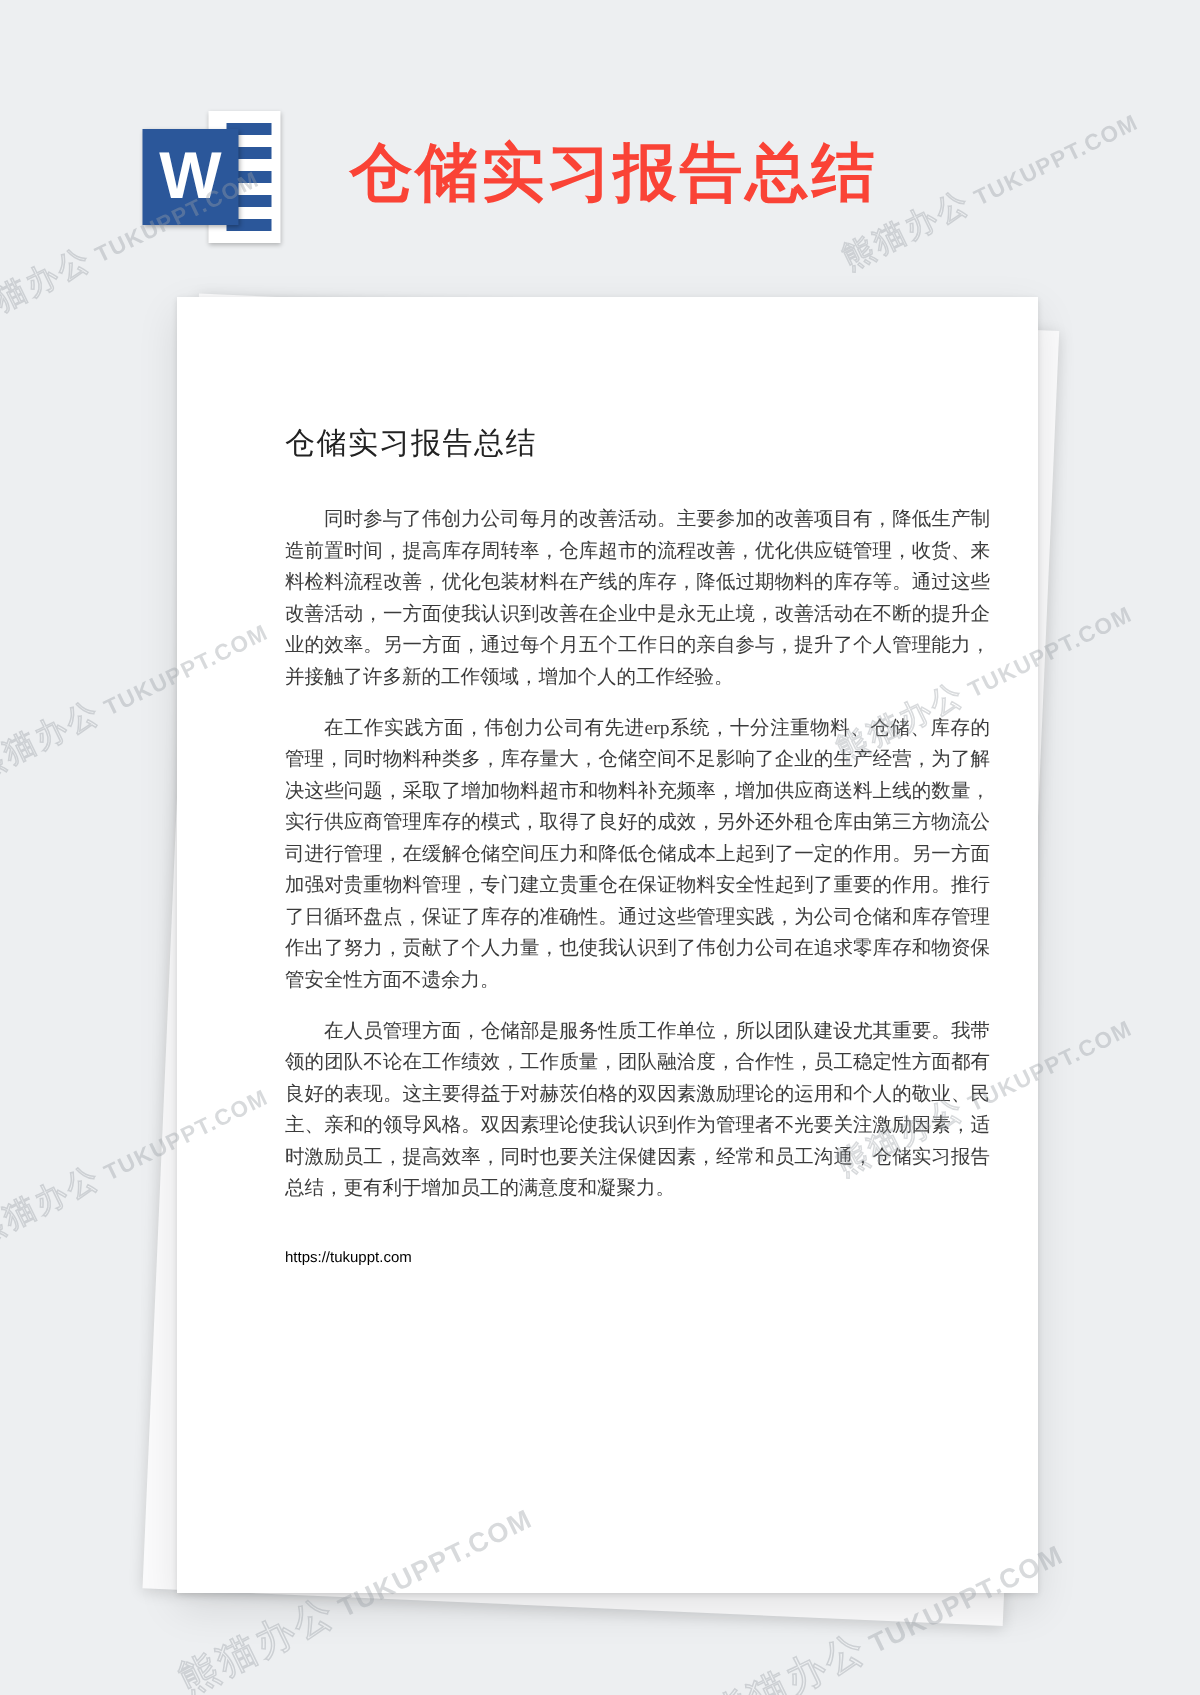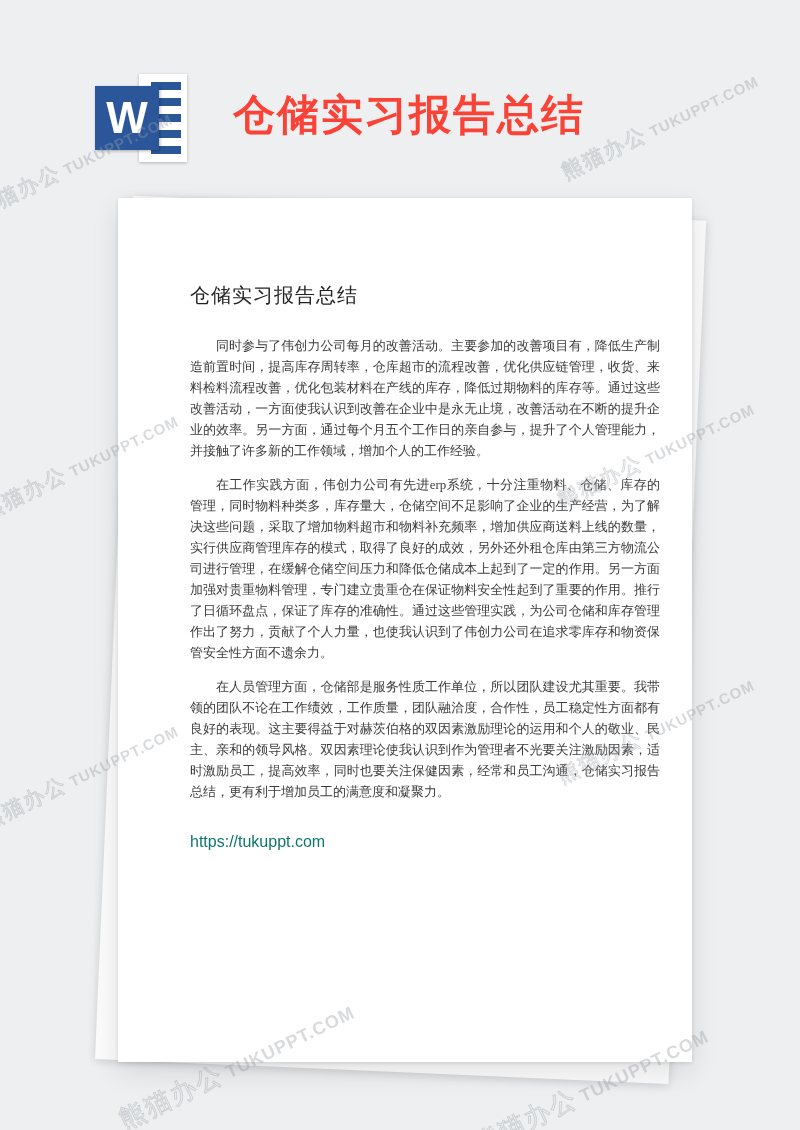--- a/index.html
+++ b/index.html
@@ -69,21 +69,21 @@
     margin-bottom:26px;letter-spacing:1px;
   }
   .paper p{
     font-size:13px;line-height:21px;
     text-indent:2em;text-align:justify;
     margin-bottom:13px;
   }
   .doc-link{
     display:inline-block;margin-top:18px;
     font-family:"Liberation Sans","DejaVu Sans",sans-serif;
-    font-size:16px;color:#0f766e;text-decoration:none;
+    font-size:10px;color:#000000;text-decoration:none;
   }
 
   
   .wm{
     position:absolute;z-index:3;
     transform:rotate(-26deg);
     white-space:nowrap;pointer-events:none;
     opacity:.38;
   }
   .wm .cn{

